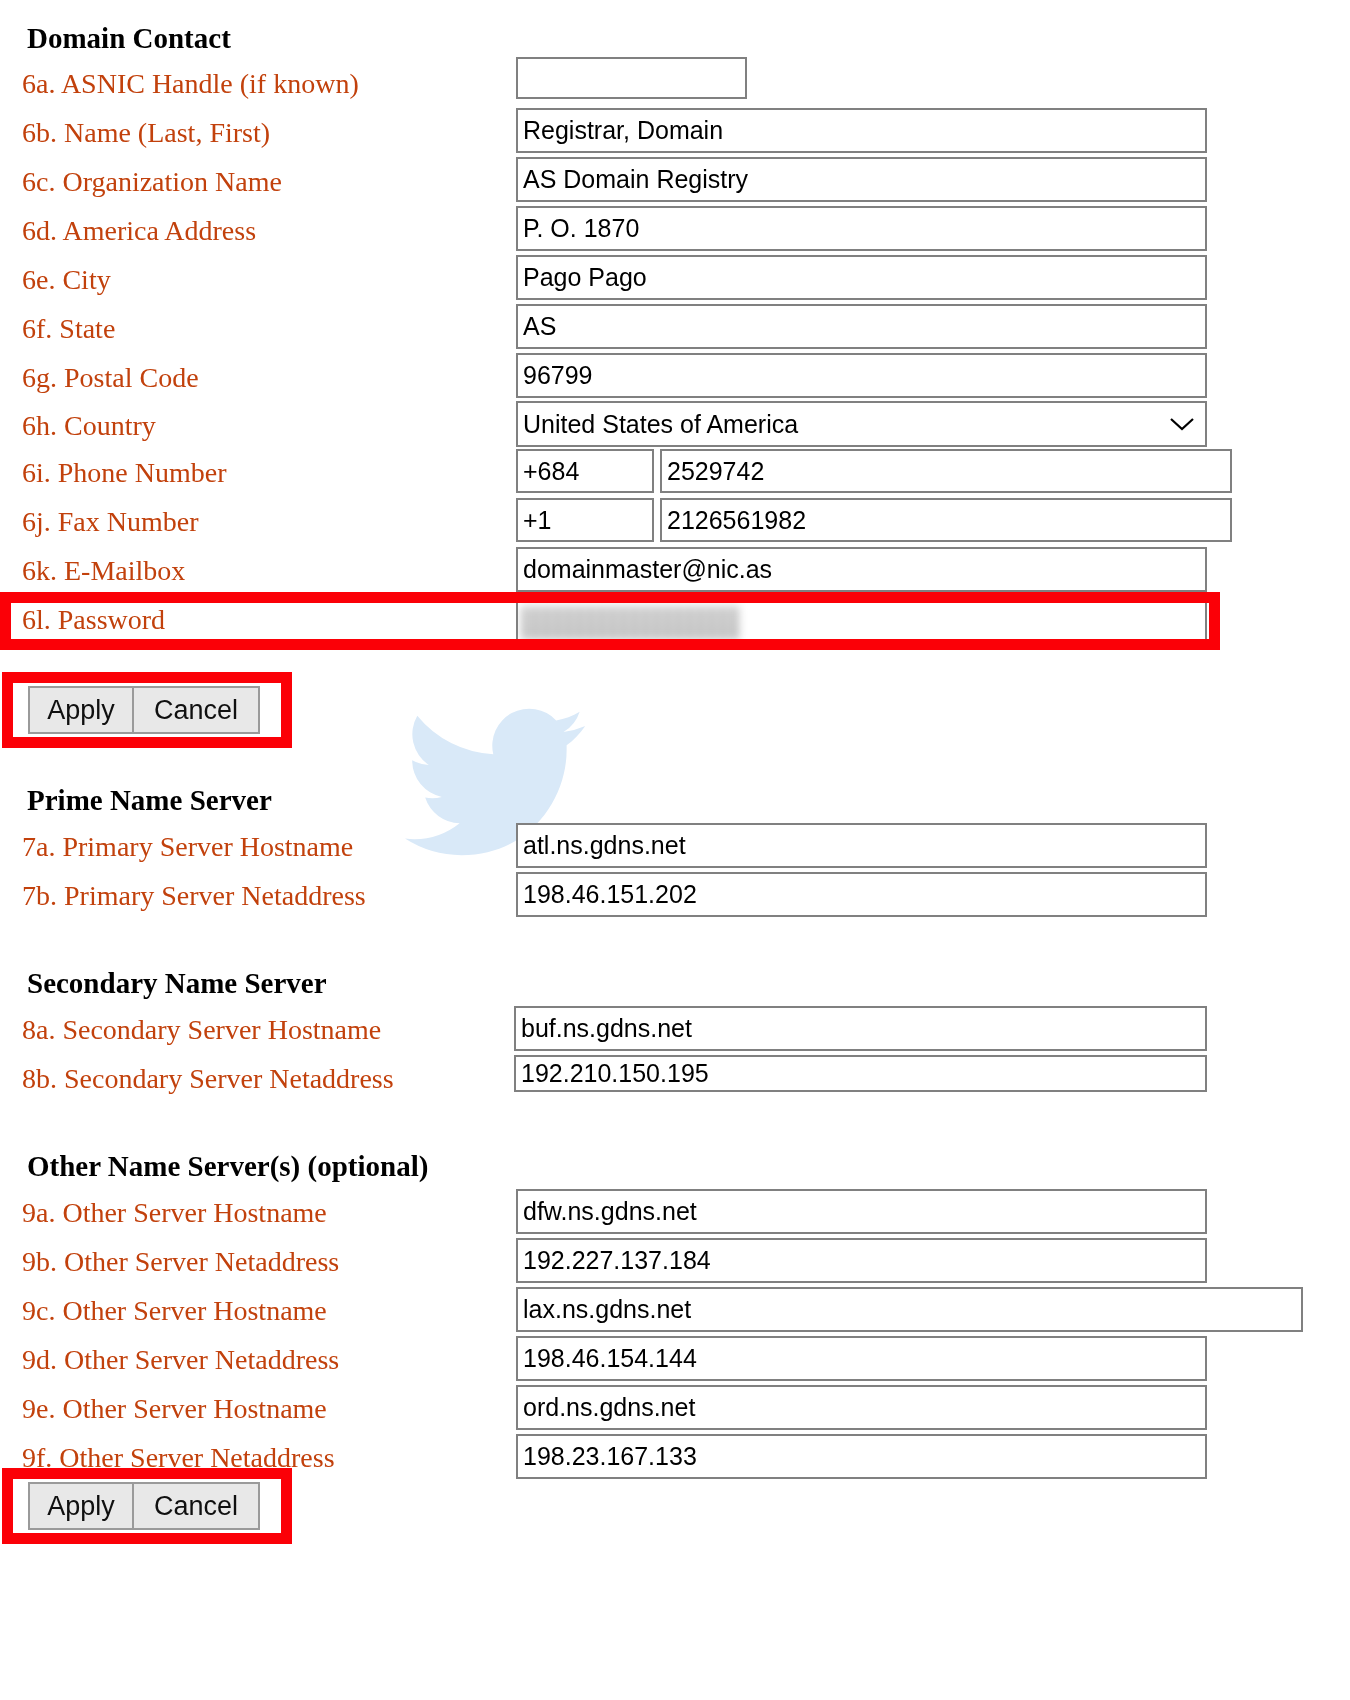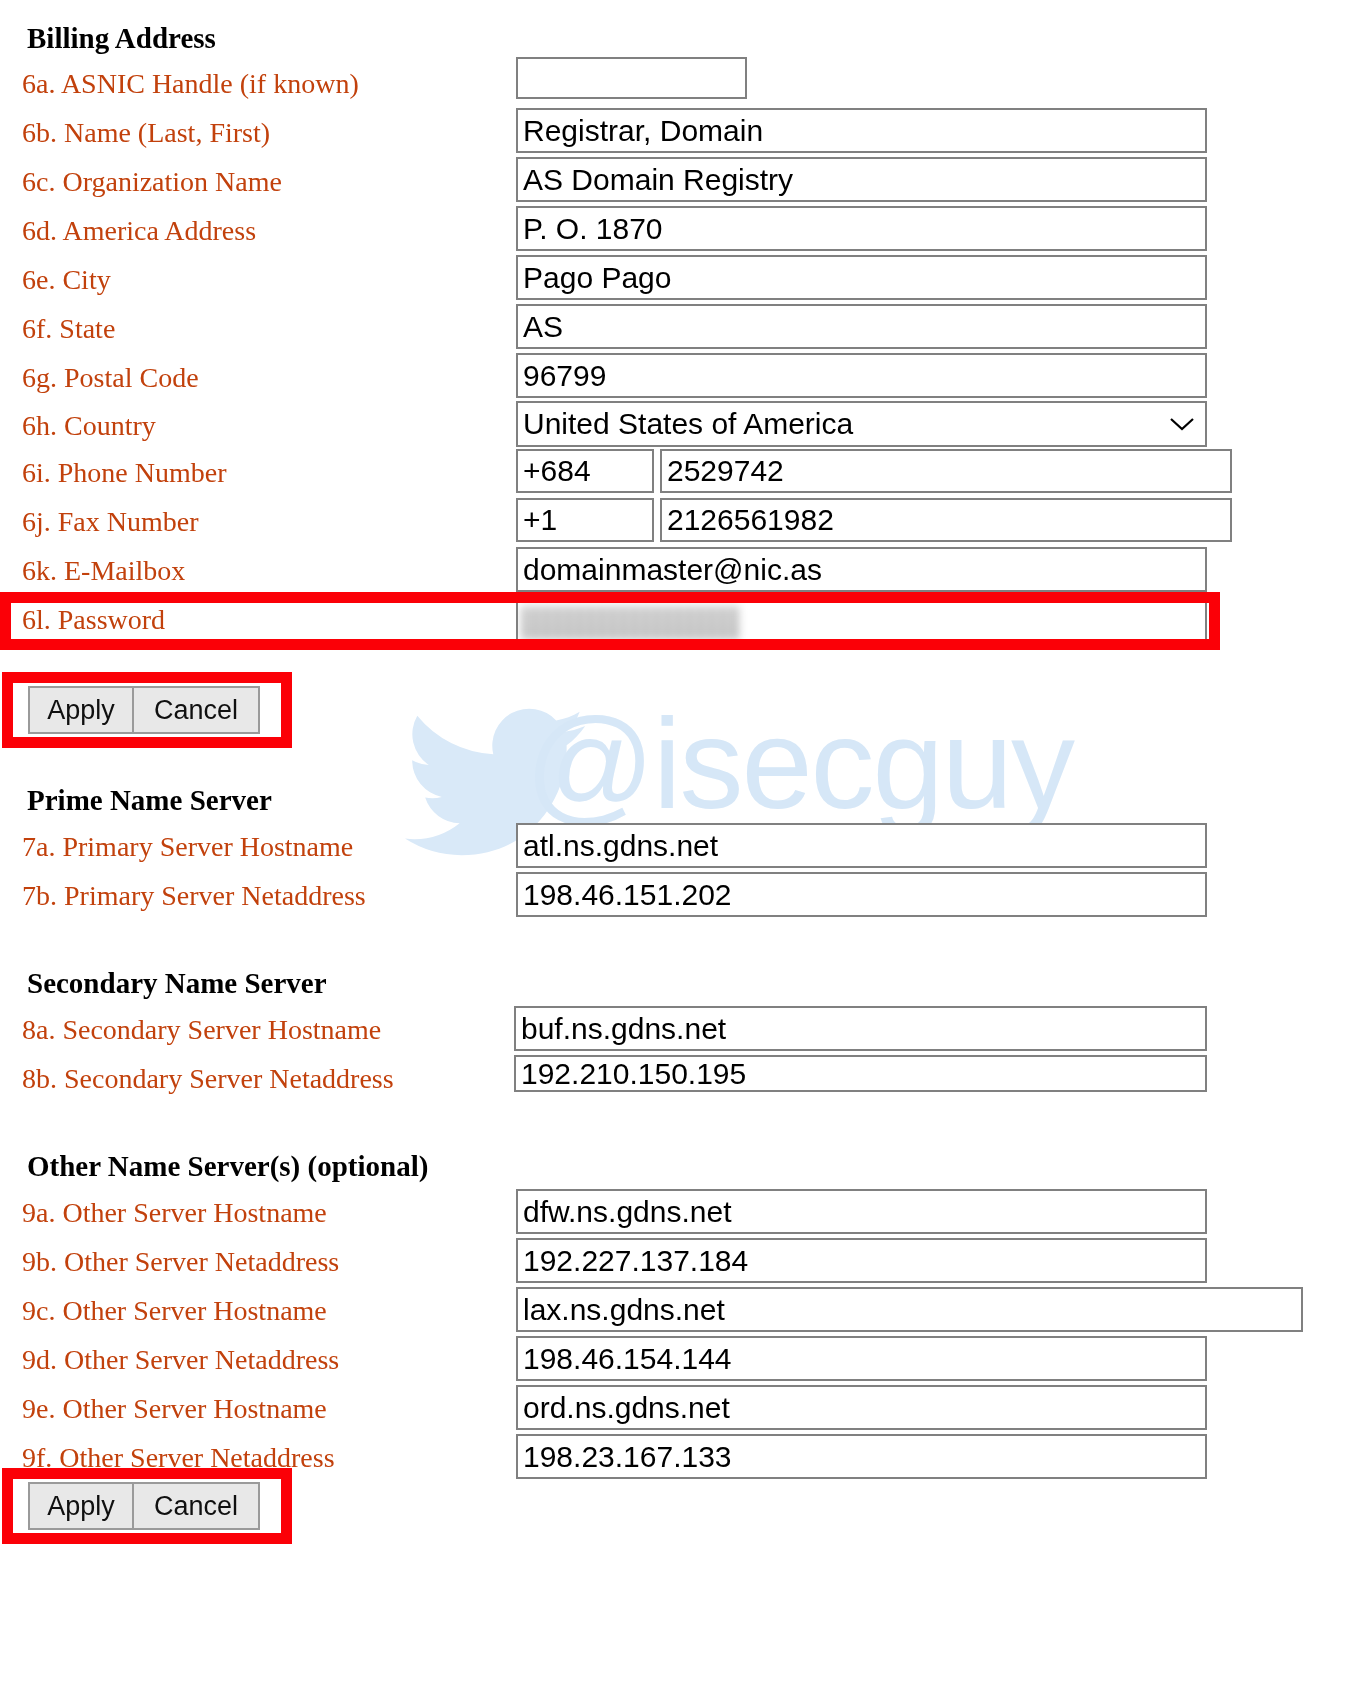--- a/index.html
+++ b/index.html
@@ -62,21 +62,21 @@
     color: #c2410c;
     line-height: 1;
     position: absolute;
     white-space: nowrap;
   }
   .field {
     position: absolute;
     background: #ffffff;
     border: 2px solid #808080;
     font-family: "Liberation Sans", "DejaVu Sans", sans-serif;
-    font-size: 30px;
+    font-size: 25px;
     color: #000000;
     line-height: 1;
     padding: 0 0 0 5px;
     display: flex;
     align-items: center;
     overflow: hidden;
     white-space: nowrap;
   }
   .field.select .chev {
     position: absolute;
@@ -134,26 +134,25 @@
   }
   .btn + .btn { border-left-width: 1px; border-right-width: 2px; }
 </style>
 </head>
 <body>
 
 <div id="watermark">
   <svg class="wm-bird" viewBox="0 0 24 24">
     <path fill="#d9e9f8" d="M23.95 4.57a10 10 0 0 1-2.82.77 4.96 4.96 0 0 0 2.16-2.72c-.95.56-2 .96-3.13 1.18a4.92 4.92 0 0 0-8.39 4.49A13.98 13.98 0 0 1 1.64 3.16a4.93 4.93 0 0 0 1.53 6.57A4.9 4.9 0 0 1 .96 9.1v.06a4.93 4.93 0 0 0 3.95 4.83 4.95 4.95 0 0 1-2.22.08 4.93 4.93 0 0 0 4.6 3.42A9.88 9.88 0 0 1 0 19.54a13.94 13.94 0 0 0 7.55 2.21c9.05 0 14-7.5 14-14v-.64c.96-.7 1.8-1.56 2.46-2.54z"></path>
   </svg>
-  <div class="wm-text">@isecguy</div>
 </div>
 
 <div id="page">
 
-  <div class="section-title" style="left:27px; top:24px;">Billing Address</div>
+  <div class="section-title" style="left:27px; top:24px;">Domain Contact</div>
 
   <div class="row-label" style="left:22px; top:70px;">6a. ASNIC Handle (if known)</div>
   <div class="field" style="left:516px; top:57px; width:231px; height:42px;"></div>
 
   <div class="row-label" style="left:22px; top:119px;">6b. Name (Last, First)</div>
   <div class="field" style="left:516px; top:108px; width:691px; height:45px;">Registrar, Domain</div>
 
   <div class="row-label" style="left:22px; top:168px;">6c. Organization Name</div>
   <div class="field" style="left:516px; top:157px; width:691px; height:45px;">AS Domain Registry</div>
 

